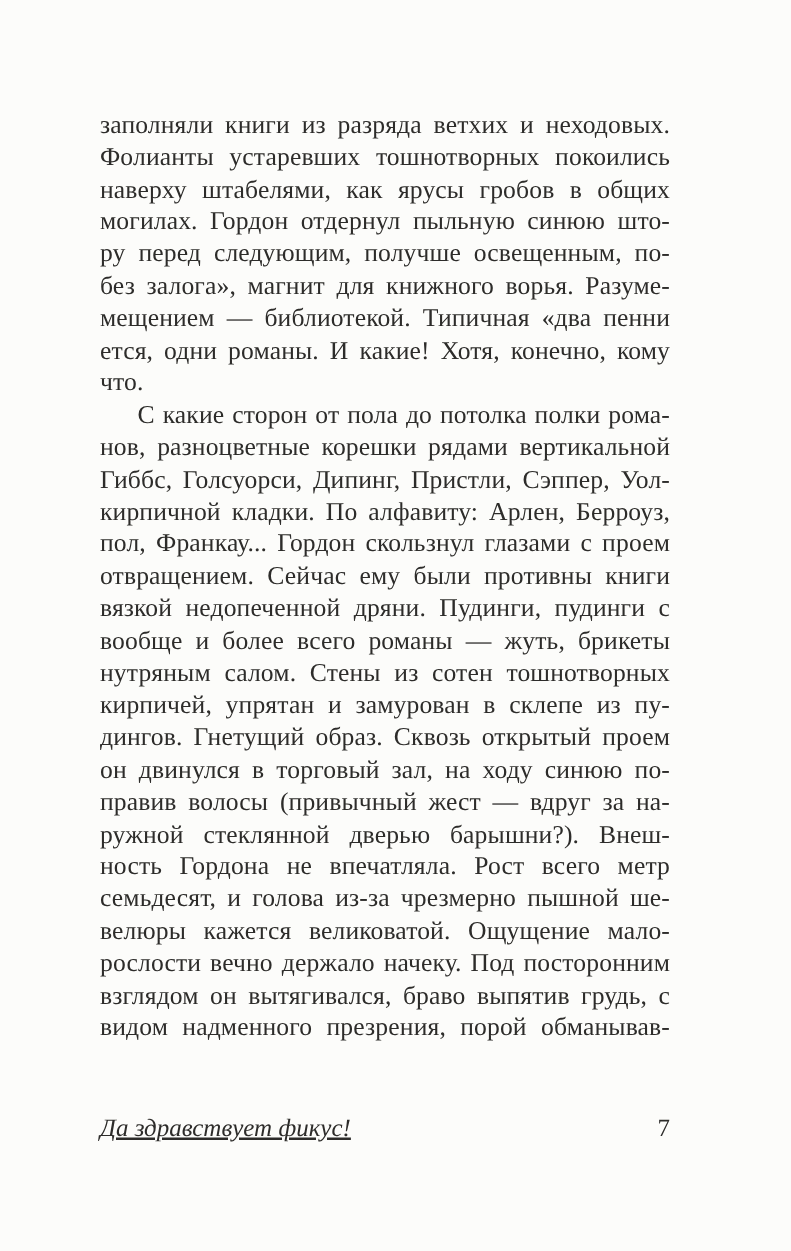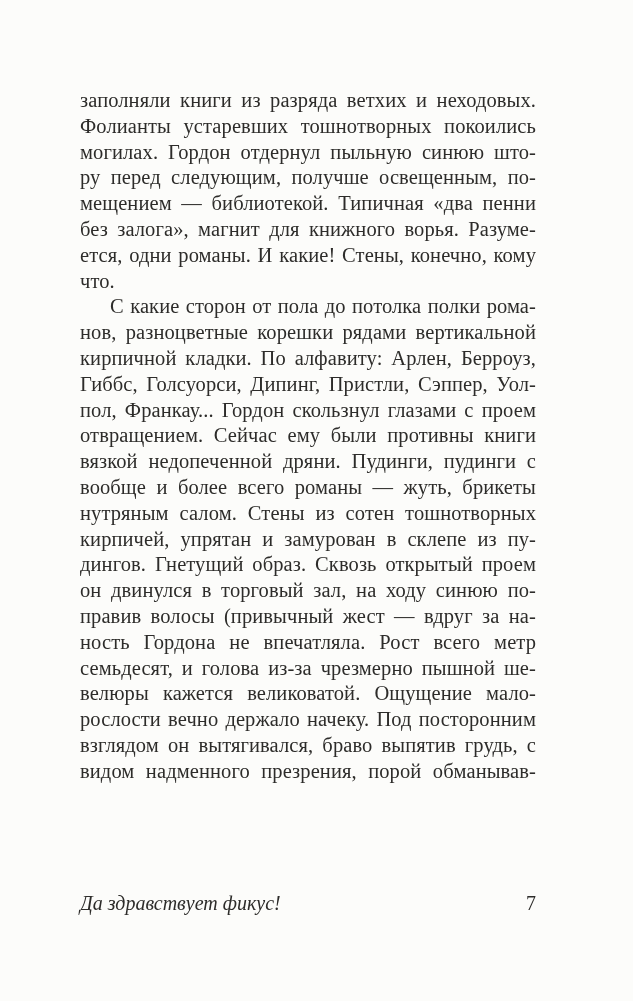--- a/index.html
+++ b/index.html
@@ -48,49 +48,51 @@
     position: absolute;
     left: 80px;
     top: 891px;
     width: 456px;
     display: flex;
     justify-content: space-between;
     align-items: baseline;
     font-size: 20px;
     line-height: 25px;
   }
-  .running-title { font-style: italic; }
+  .running-title { font-style: italic; text-decoration: underline; }
   .page-number { font-style: normal; }
 </style>
 </head>
 <body>
 
 <div class="page">
   <div class="text-block" id="text-block">
       <div class="line"><span>заполняли книги из разряда ветхих и неходовых.</span></div>
       <div class="line"><span>Фолианты устаревших тошнотворных покоились</span></div>
+      <div class="line"><span>наверху штабелями, как ярусы гробов в общих</span></div>
       <div class="line"><span>могилах. Гордон отдернул пыльную синюю што-</span></div>
       <div class="line"><span>ру перед следующим, получше освещенным, по-</span></div>
+      <div class="line"><span>без залога», магнит для книжного ворья. Разуме-</span></div>
       <div class="line"><span>мещением — библиотекой. Типичная «два пенни</span></div>
-      <div class="line"><span>без залога», магнит для книжного ворья. Разуме-</span></div>
-      <div class="line"><span>ется, одни романы. И </span><span class="italic">какие</span><span>! Стены, конечно, кому</span></div>
+      <div class="line"><span>ется, одни романы. И </span><span class="italic">какие</span><span>! Хотя, конечно, кому</span></div>
       <div class="line para-end"><span>что.</span></div>
       <div class="line indent"><span>С какие сторон от пола до потолка полки рома-</span></div>
       <div class="line"><span>нов, разноцветные корешки рядами вертикальной</span></div>
+      <div class="line"><span>Гиббс, Голсуорси, Дипинг, Пристли, Сэппер, Уол-</span></div>
       <div class="line"><span>кирпичной кладки. По алфавиту: Арлен, Берроуз,</span></div>
-      <div class="line"><span>Гиббс, Голсуорси, Дипинг, Пристли, Сэппер, Уол-</span></div>
       <div class="line"><span>пол, Франкау... Гордон скользнул глазами с проем</span></div>
       <div class="line"><span>отвращением. Сейчас ему были противны книги</span></div>
       <div class="line"><span>вязкой недопеченной дряни. Пудинги, пудинги с</span></div>
       <div class="line"><span>вообще и более всего романы — жуть, брикеты</span></div>
       <div class="line"><span>нутряным салом. Стены из сотен тошнотворных</span></div>
       <div class="line"><span>кирпичей, упрятан и замурован в склепе из пу-</span></div>
       <div class="line"><span>дингов. Гнетущий образ. Сквозь открытый проем</span></div>
       <div class="line"><span>он двинулся в торговый зал, на ходу синюю по-</span></div>
       <div class="line"><span>правив волосы (привычный жест — вдруг за на-</span></div>
+      <div class="line"><span>ружной стеклянной дверью барышни?). Внеш-</span></div>
       <div class="line"><span>ность Гордона не впечатляла. Рост всего метр</span></div>
       <div class="line"><span>семьдесят, и голова из-за чрезмерно пышной ше-</span></div>
       <div class="line"><span>велюры кажется великоватой. Ощущение мало-</span></div>
       <div class="line"><span>рослости вечно держало начеку. Под посторонним</span></div>
       <div class="line"><span>взглядом он вытягивался, браво выпятив грудь, с</span></div>
       <div class="line"><span>видом надменного презрения, порой обманывав-</span></div>
     </div>
   <div class="footer">
     <span class="running-title">Да здравствует фикус!</span>
     <span class="page-number">7</span>

